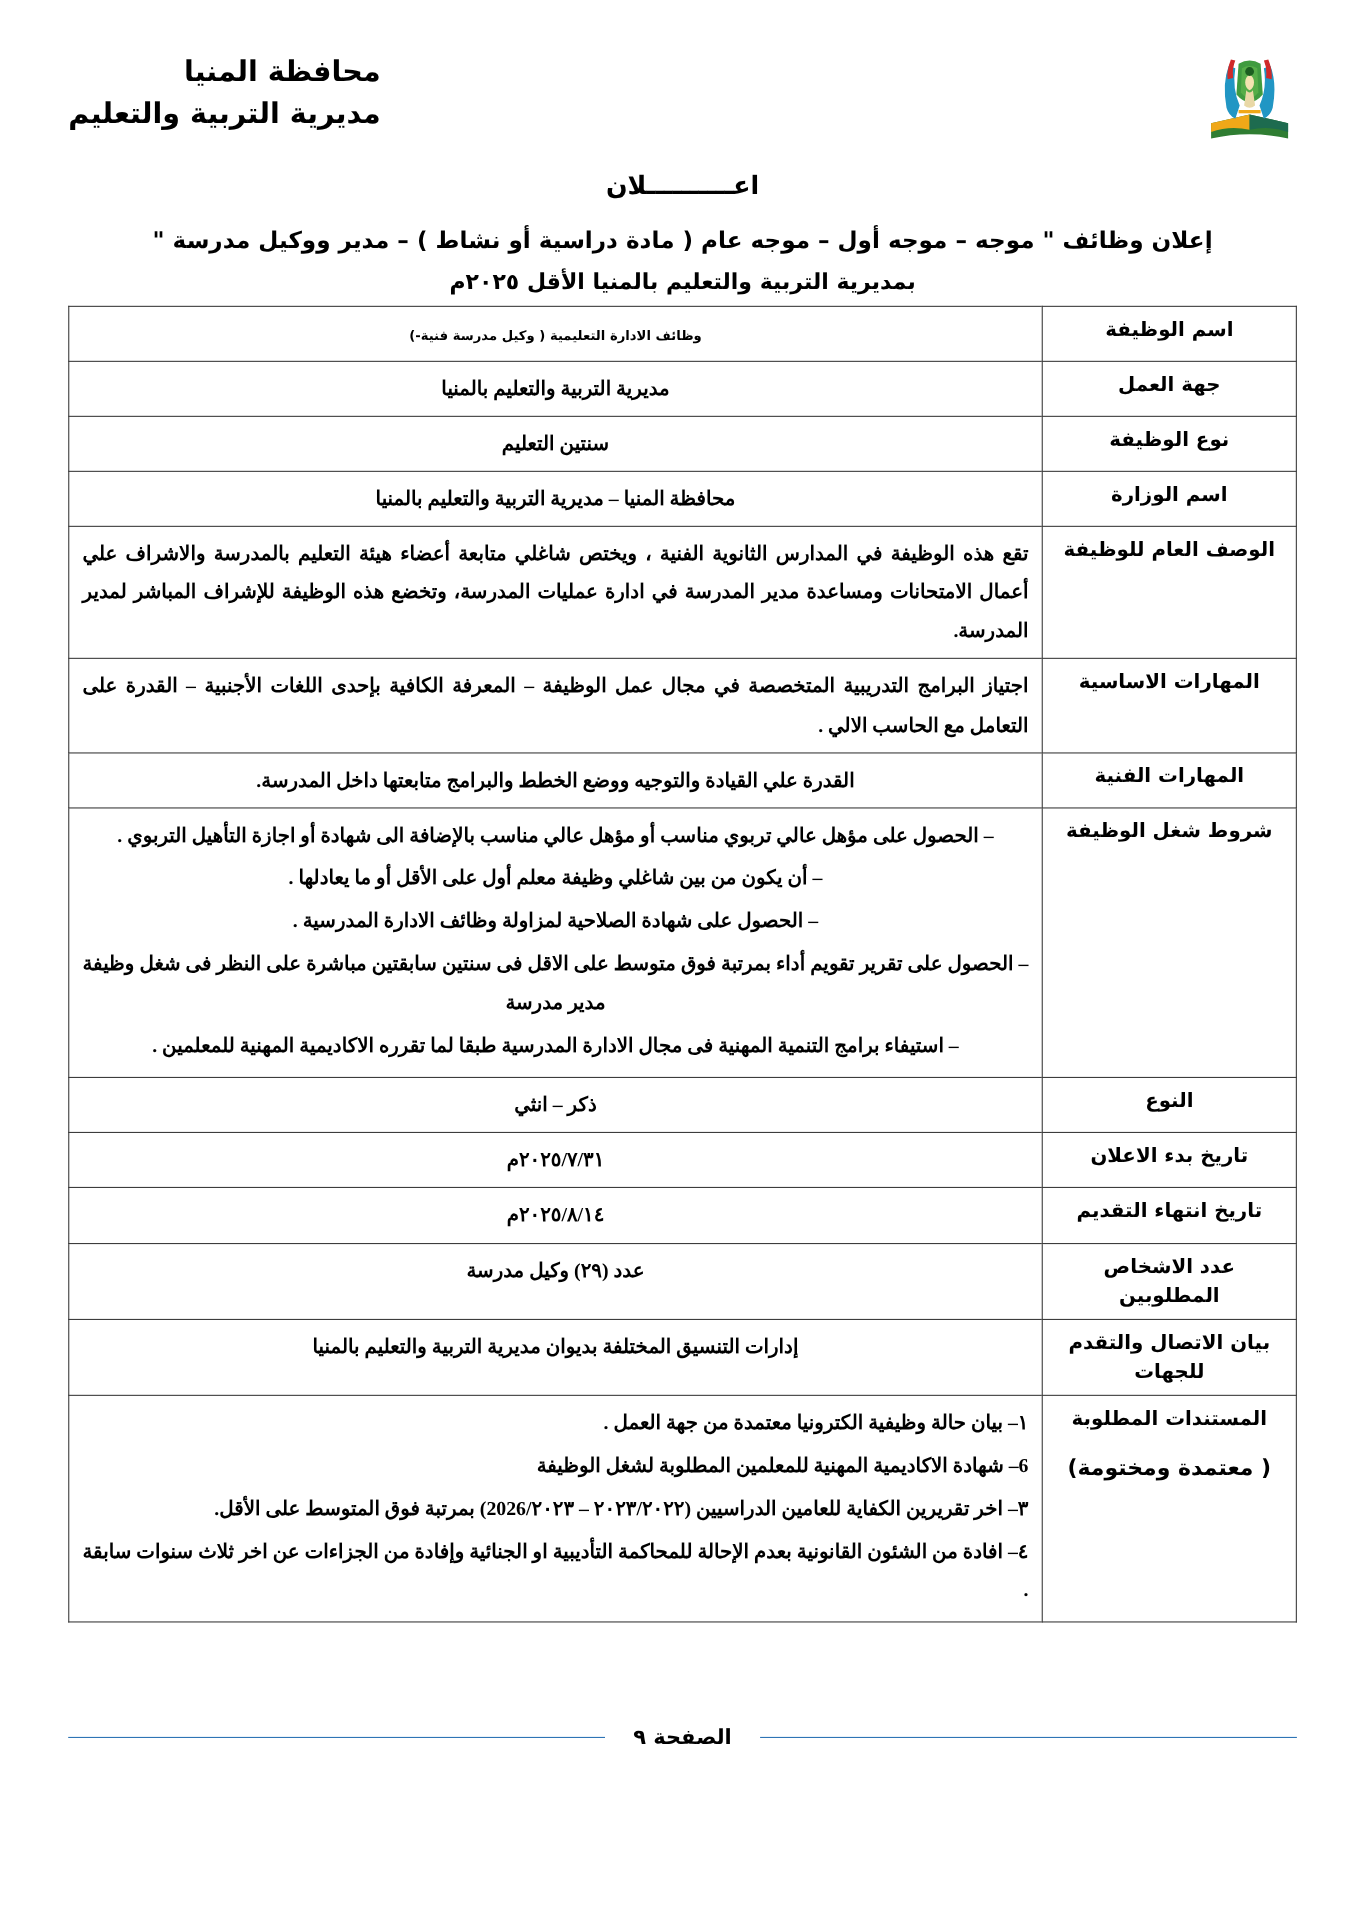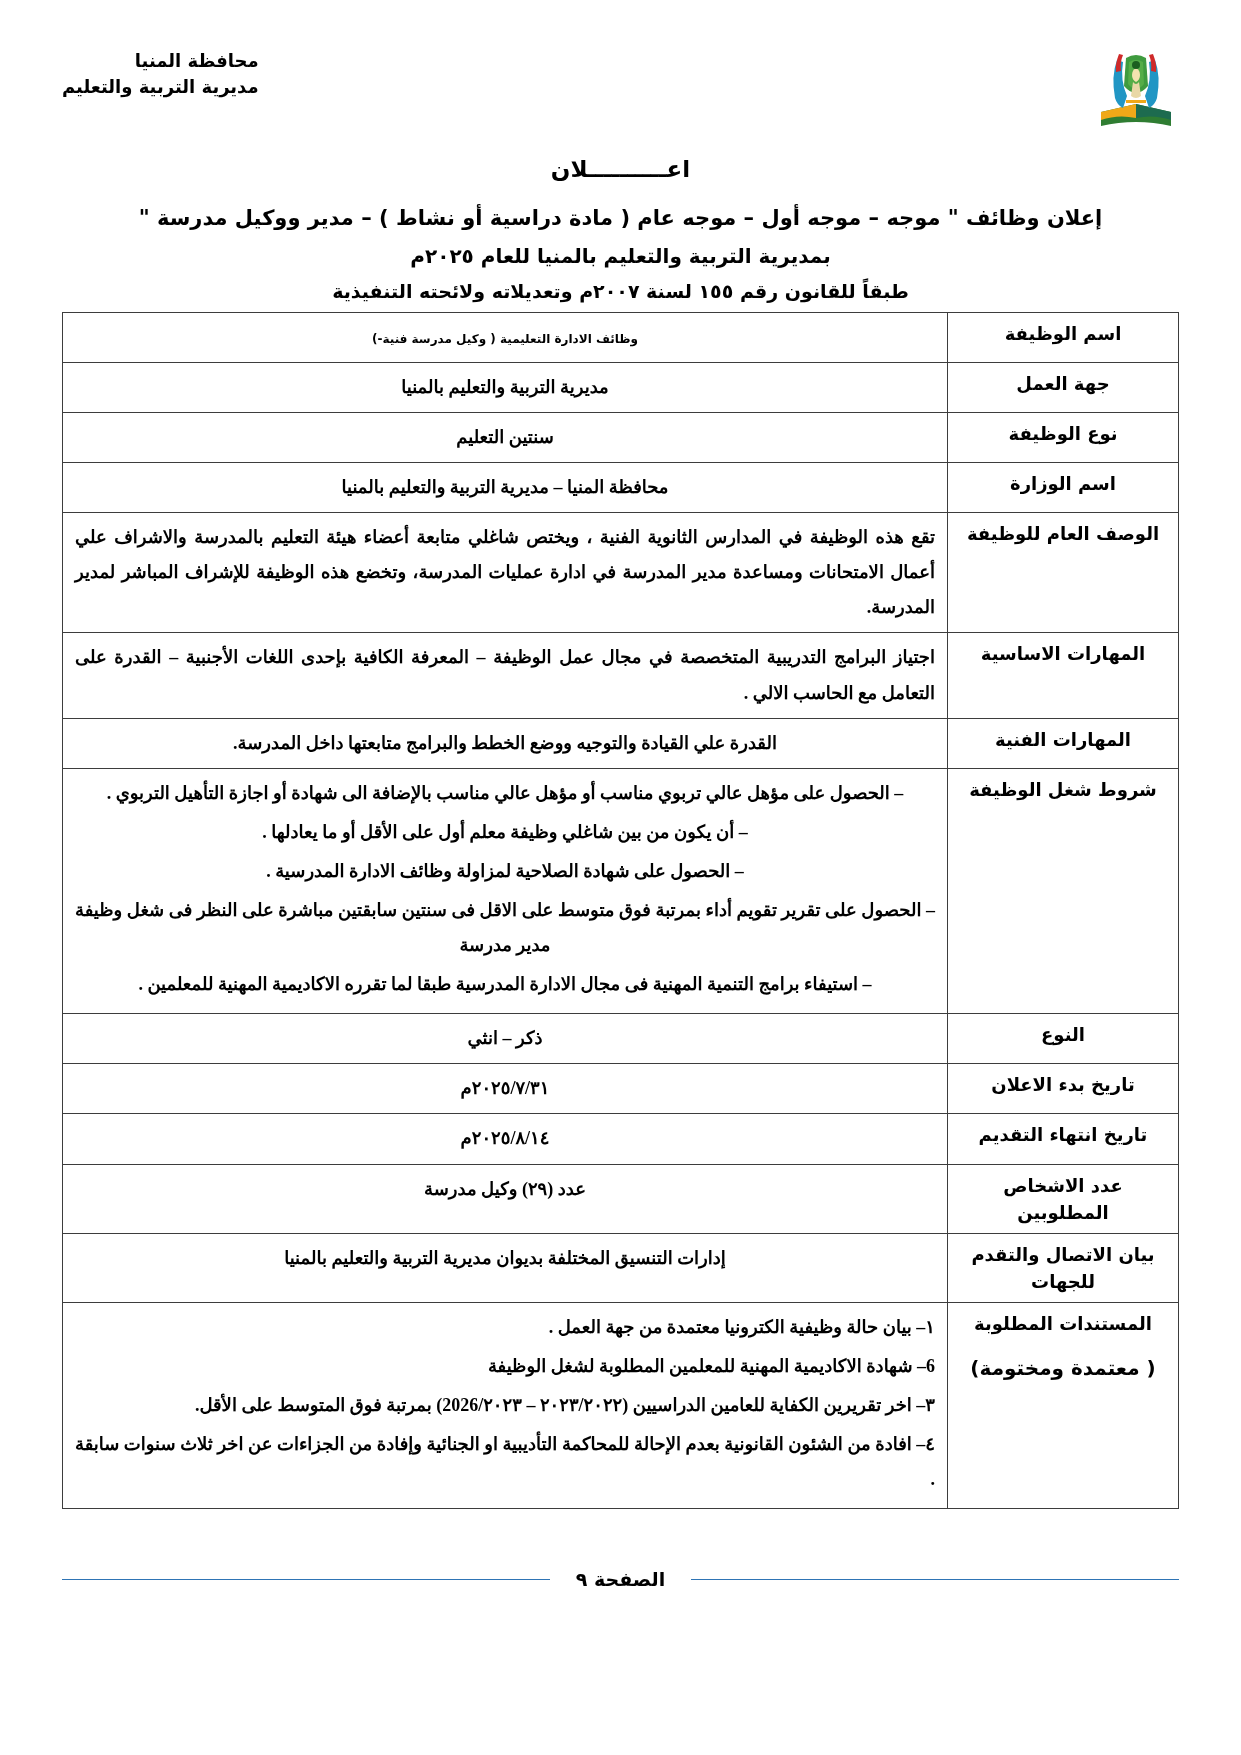--- a/index.html
+++ b/index.html
@@ -32,21 +32,21 @@
     height: 92px;
   }
   .header-titles {
     text-align: right;
     line-height: 1.45;
     padding-top: 6px;
   }
   .header-titles .line {
     font-family: "DejaVu Sans", sans-serif;
     font-weight: bold;
-    font-size: 18px;
+    font-size: 26px;
     letter-spacing: 0px;
     white-space: nowrap;
   }
   .logo-wrap {
     width: 86px;
     height: 92px;
     position: relative;
     margin-right: 0;
     margin-left: 0;
   }
@@ -202,22 +202,21 @@
         <circle cx="43" cy="23" r="4" fill="#1b5e20"></circle>
 
         <rect x="33" y="58" width="20" height="3" fill="#f0a818"></rect>
       </svg>
     </div>
   </div>
 
   <div class="title-block">
     <div class="t-ad">اعــــــــــلان</div>
     <div class="t-main">إعلان وظائف " موجه – موجه أول – موجه عام ( مادة دراسية أو نشاط ) – مدير ووكيل مدرسة "</div>
-    <div class="t-sub">بمديرية التربية والتعليم بالمنيا للعام ٢٠٢٥م</div>
-    <div class="t-law">طبقاً للقانون رقم ١٥٥ لسنة ٢٠٠٧م وتعديلاته ولائحته التنفيذية</div>
+    <div class="t-sub">بمديرية التربية والتعليم بالمنيا الأقل ٢٠٢٥م</div>
   </div>
 
   <table class="info-table">
     <tbody>
 
       <tr>
         <td class="label-cell">اسم الوظيفة</td>
         <td class="value-cell">
           <span class="val-strong">وظائف الادارة التعليمية ( وكيل مدرسة فنية-)</span>
         </td>

